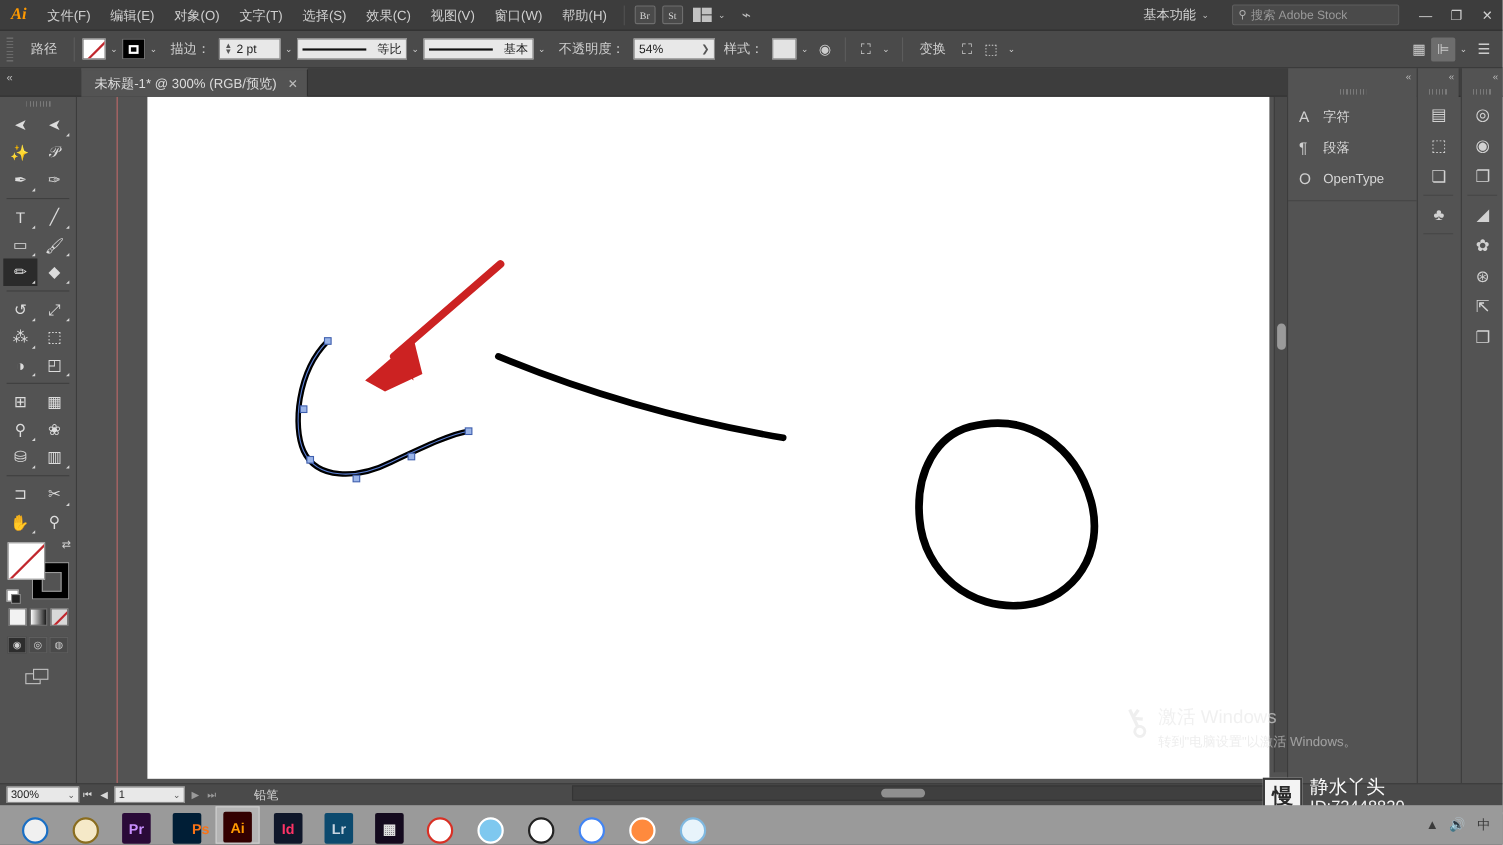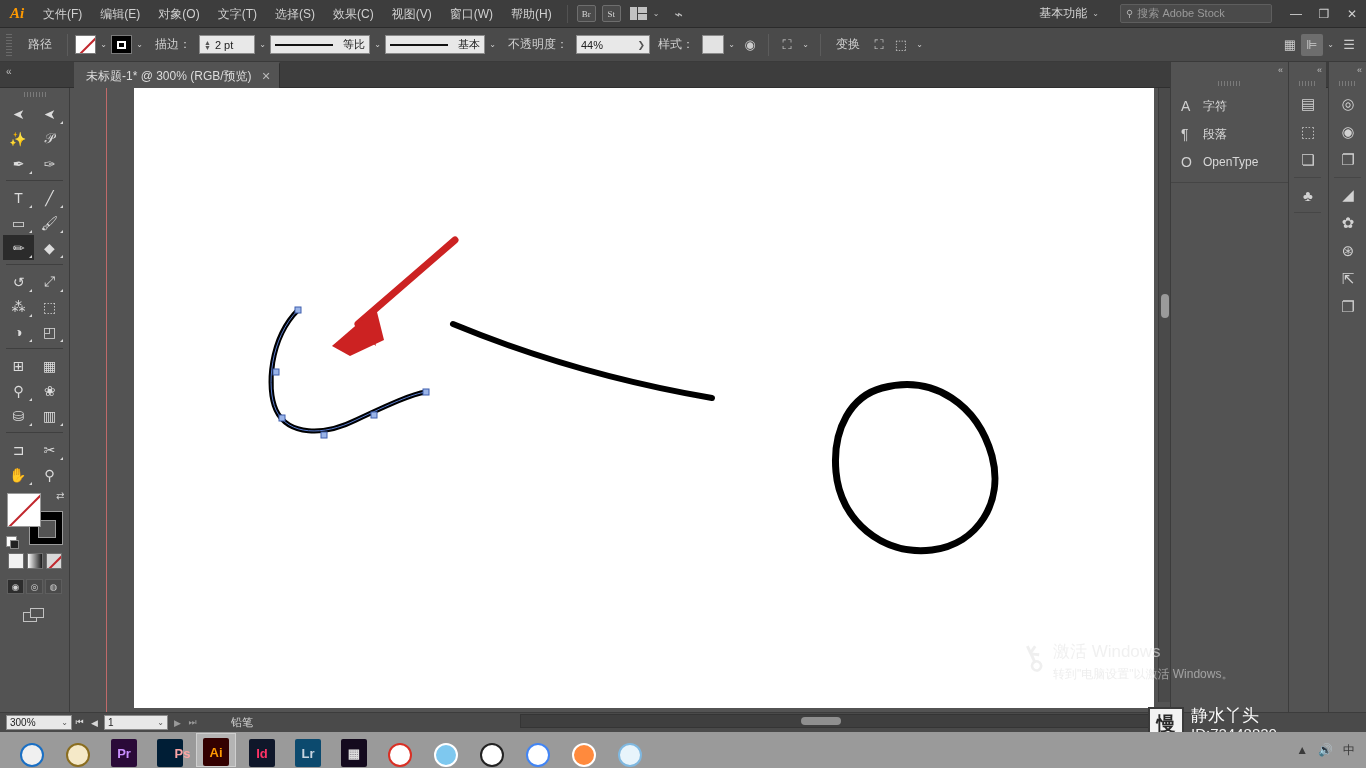--- a/index.html
+++ b/index.html
@@ -357,21 +357,21 @@
       <span>等比</span>
     </div>
     <div class="dd">⌄</div>
     <div class="profile-box">
       <span class="line"></span>
       <span>基本</span>
     </div>
     <div class="dd">⌄</div>
     <div class="cb-label">不透明度：</div>
     <div class="opacity-field">
-      <span>44%</span>
+      <span>54%</span>
       <span style="font-size:9px;color:#555;">❯</span>
     </div>
     <div class="cb-label">样式：</div>
     <div class="style-swatch"></div>
     <div class="dd">⌄</div>
     <div class="icn">◉</div>
     <div class="cb-sep"></div>
     <div class="icn">⛶</div>
     <div class="dd">⌄</div>
     <div class="cb-sep"></div>
@@ -663,21 +663,21 @@
         <div class="tk">
           <div class="tk-sq" style="background: rgb(240, 240, 240); color: rgb(26, 111, 196); border-radius: 50%; width: 24px; height: 24px; border: 2px solid rgb(26, 111, 196);"></div>
         </div>
         <div class="tk">
           <div class="tk-sq" style="background: rgb(245, 233, 200); color: rgb(138, 109, 31); border-radius: 50%; width: 24px; height: 24px; border: 2px solid rgb(138, 109, 31);"></div>
         </div>
         <div class="tk">
           <div class="tk-sq" style="background: rgb(42, 10, 56); color: rgb(201, 143, 255);">Pr</div>
         </div>
         <div class="tk">
-          <div class="tk-sq" style="background: rgb(0, 30, 54); color: #fca5a5; padding-left: 25px;">Ps</div>
+          <div class="tk-sq" style="background: rgb(0, 30, 54); color: #f97316; padding-left: 25px;">Ps</div>
         </div>
         <div class="tk act">
           <div class="tk-sq" style="background: rgb(51, 0, 0); color: rgb(255, 154, 0);">Ai</div>
         </div>
         <div class="tk">
           <div class="tk-sq" style="background: #0f172a; color: rgb(255, 51, 102);">Id</div>
         </div>
         <div class="tk">
           <div class="tk-sq" style="background: #0c4a6e; color: rgb(200, 212, 224);">Lr</div>
         </div>

